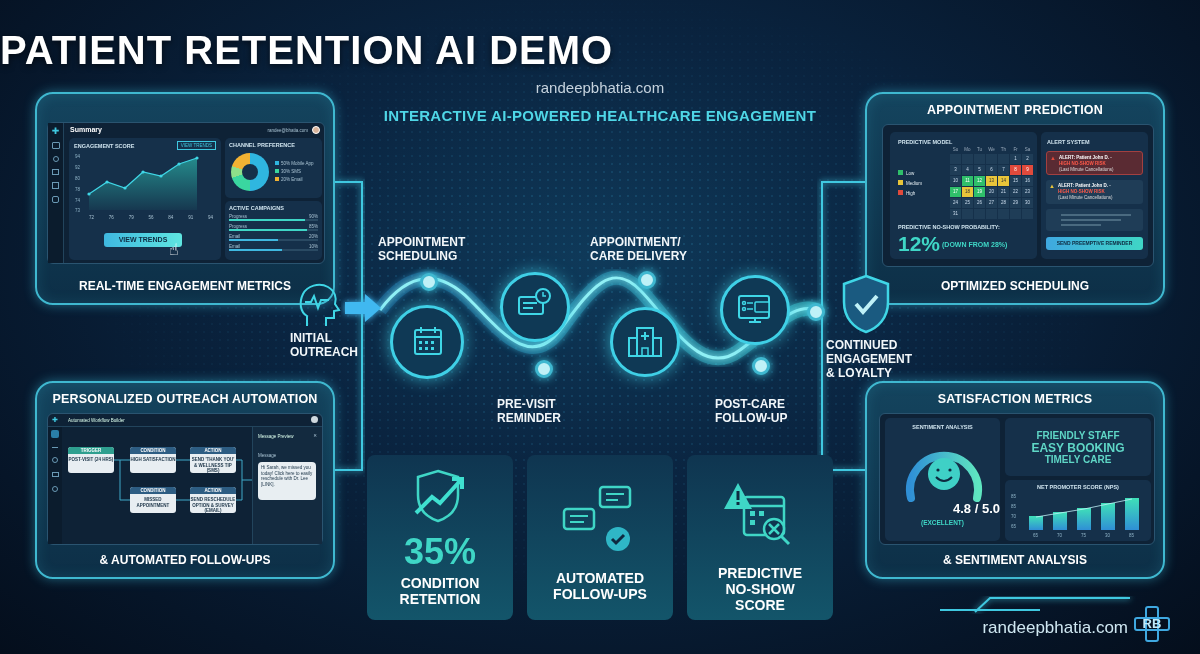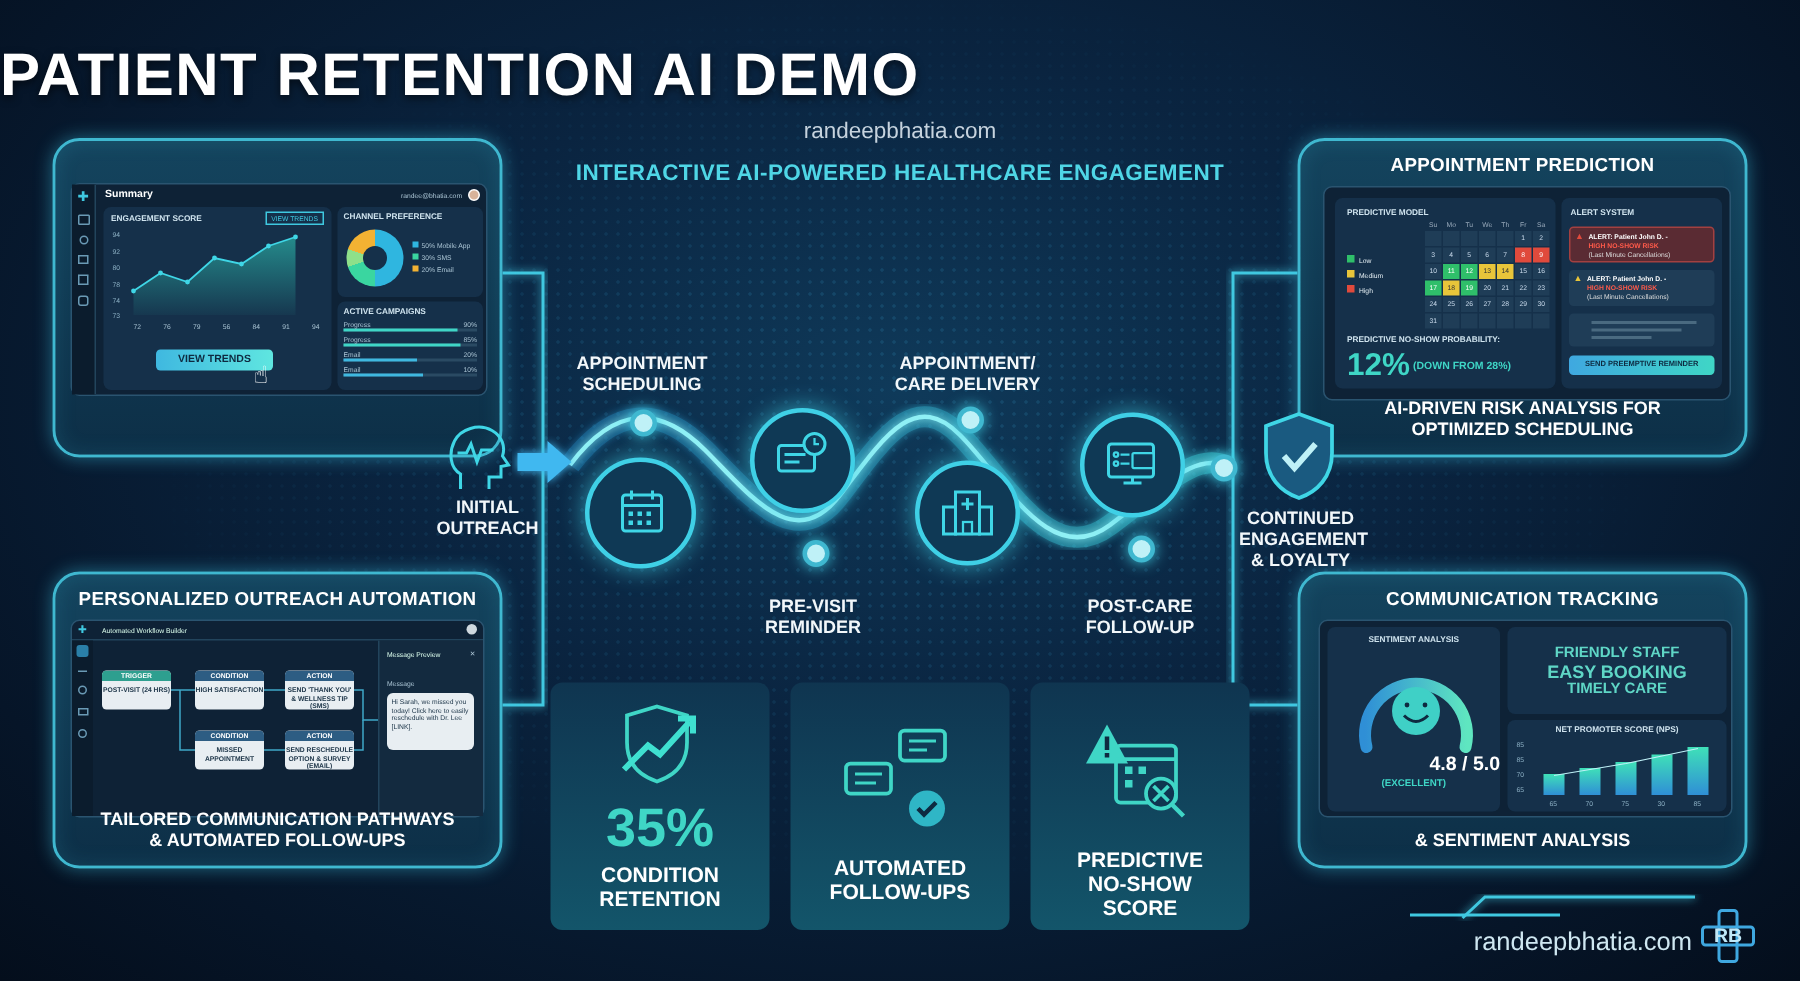--- a/index.html
+++ b/index.html
@@ -14,21 +14,21 @@
 .tagline{position:absolute;top:107px;left:345px;width:510px;text-align:center;font-size:15px;font-weight:700;color:#4fd6e6;letter-spacing:.3px}
 .panel{position:absolute;border:2px solid #3fb8d0;border-radius:18px;background:linear-gradient(180deg,#14445e 0%,#0d2f47 100%);box-shadow:0 0 12px rgba(63,200,230,.45),inset 0 0 14px rgba(63,200,230,.15)}
 .panel-h{text-align:center;font-weight:700;font-size:12.5px;margin-top:9px;letter-spacing:.2px}
 .panel-f{position:absolute;left:0;right:0;bottom:10px;text-align:center;font-weight:700;font-size:12px;line-height:14px}
 .screen{position:absolute;background:#0e2236;border:1px solid #2a5470;border-radius:6px}
 .card{position:absolute;background:#15304a;border-radius:5px}
 .tiny{font-size:5.5px;color:#cfe3ee;font-weight:700}
 .micro{font-size:4.5px;color:#a9c3d3}
 .node{position:absolute;border-radius:50%;border:3px solid #3fd0e6;background:#0f3955;box-shadow:0 0 16px rgba(63,208,230,.7)}
 .dot{position:absolute;width:18px;height:18px;border-radius:50%;background:#bff1f7;border:3px solid #3fb8d0;box-shadow:0 0 10px #3fd0e6}
-.lbl{position:absolute;font-weight:700;font-size:12px;text-align:center;line-height:14px;color:#f2f7fa}
+.lbl{position:absolute;font-weight:700;font-size:12px;line-height:14px;color:#f2f7fa}
 .stat{position:absolute;top:455px;width:146px;height:165px;border-radius:8px;background:linear-gradient(180deg,#0f3550 0%,#13556a 100%)}
 .stat .t{position:absolute;left:0;right:0;text-align:center;font-weight:700;font-size:14px;line-height:16px}
 .foot{position:absolute;right:72px;bottom:16px;font-size:17px;color:#cfe7f1}
 .flow-box{position:absolute;width:46px;height:26px;background:#e8eef2;border-radius:3px;color:#20384b;font-size:4.5px;text-align:center;font-weight:700;overflow:hidden}
 .flow-box .hd{background:#2d5d83;color:#fff;height:7px;line-height:7px;font-size:4.5px}
 .flow-box .hd.trig{background:#2e9f8f}
 .flow-box .bd{padding-top:3px;line-height:5.5px}
 .cal{display:grid;grid-template-columns:repeat(7,11px);gap:1px}
 .cal div{height:10px;font-size:4.5px;line-height:10px;text-align:center;background:#1f3d57;color:#cde}
 .cal .h{background:none;height:7px;line-height:7px;color:#9ab}
@@ -170,20 +170,21 @@
               <span>10%</span>
             </div>
             <div style="height:2px;background:#2a4a63">
               <div style="width:60%;height:2px;background:#3fb8e0"></div>
             </div>
           </div>
    </div>
   </div>
  </div>
  <div class="panel-f">
+      <div>REAL-TIME ENGAGEMENT METRICS</div>
     </div>
 </div>
 
 <div class="panel" style="left:35px;top:381px;width:300px;height:198px">
  <div class="panel-h">PERSONALIZED OUTREACH AUTOMATION</div>
  <div class="screen" style="left:10px;top:30px;width:276px;height:132px">
   <div style="position:absolute;left:0;top:0;right:0;height:13px;border-bottom:1px solid #22445c">
    <span style="position:absolute;left:4px;top:2px;color:#3fc8e0;font-size:7px">✚</span>
    <span class="micro" style="position:absolute;left:20px;top:4px;color:#dfe">Automated Workflow Builder</span>
    <span style="position:absolute;right:4px;top:2px;width:7px;height:7px;border-radius:50%;background:#cfd8de"></span>
@@ -226,21 +227,20 @@
         <div class="bd">SEND RESCHEDULE OPTION &amp; SURVEY (EMAIL)</div>
       </div>
   <div style="position:absolute;right:0;top:13px;width:70px;bottom:0;background:#132a3f;border-left:1px solid #22445c">
    <div class="micro" style="position:absolute;left:5px;top:7px;color:#dfe">Message Preview</div>
    <div class="micro" style="position:absolute;right:5px;top:6px">✕</div>
    <div class="micro" style="position:absolute;left:5px;top:26px">Message</div>
    <div style="position:absolute;left:5px;top:35px;width:58px;height:38px;background:#e8eef2;border-radius:4px;color:#20384b;font-size:4.5px;padding:3px;line-height:5.5px">Hi Sarah, we missed you today! Click here to easily reschedule with Dr. Lee [LINK].</div>
   </div>
  </div>
  <div class="panel-f">
-      <div>TAILORED COMMUNICATION PATHWAYS</div>
       <div>&amp; AUTOMATED FOLLOW-UPS</div>
     </div>
 </div>
 
 <div class="panel" style="left:865px;top:92px;width:300px;height:213px">
  <div class="panel-h">APPOINTMENT PREDICTION</div>
  <div class="screen" style="left:15px;top:30px;width:272px;height:143px">
   <div class="card" style="left:7px;top:7px;width:147px;height:127px">
    <div class="tiny" style="position:absolute;left:8px;top:7px">PREDICTIVE MODEL</div>
    <div class="micro" style="position:absolute;left:8px;top:37px;line-height:10px;color:#e4eef3">
@@ -323,27 +323,26 @@
    </div>
    <div style="position:absolute;left:5px;top:77px;width:97px;height:22px;background:#1f3d57;border-radius:3px">
     <div style="position:absolute;left:15px;top:5px;width:70px;height:2px;background:#4a6a80"></div>
           <div style="position:absolute;left:15px;top:10px;width:60px;height:2px;background:#4a6a80"></div>
           <div style="position:absolute;left:15px;top:15px;width:40px;height:2px;background:#4a6a80"></div>
    </div>
    <div style="position:absolute;left:5px;top:105px;width:97px;height:13px;border-radius:3px;background:linear-gradient(90deg,#3fa8e0,#3fd6c6);color:#0e2a40;font-size:5px;font-weight:700;text-align:center;line-height:13px">SEND PREEMPTIVE REMINDER</div>
   </div>
  </div>
  <div class="panel-f">
-      <div>AI-DRIVEN RISK ANALYSIS FOR</div>
       <div>OPTIMIZED SCHEDULING</div>
     </div>
 </div>
 
 <div class="panel" style="left:865px;top:381px;width:300px;height:198px">
- <div class="panel-h">COMMUNICATION TRACKING</div>
+ <div class="panel-h">SATISFACTION METRICS</div>
  <div class="screen" style="left:12px;top:30px;width:276px;height:132px">
   <div class="card" style="left:5px;top:4px;width:115px;height:123px">
    <div class="tiny" style="text-align:center;margin-top:6px">SENTIMENT ANALYSIS</div>
    <svg style="position:absolute;left:12px;top:18px" width="92" height="70">
     <defs>
             <linearGradient id="gg" x1="0" x2="1">
               <stop offset="0" stop-color="#2f8fd6"></stop>
               <stop offset="1" stop-color="#5fe6c0"></stop>
             </linearGradient>
           </defs>

